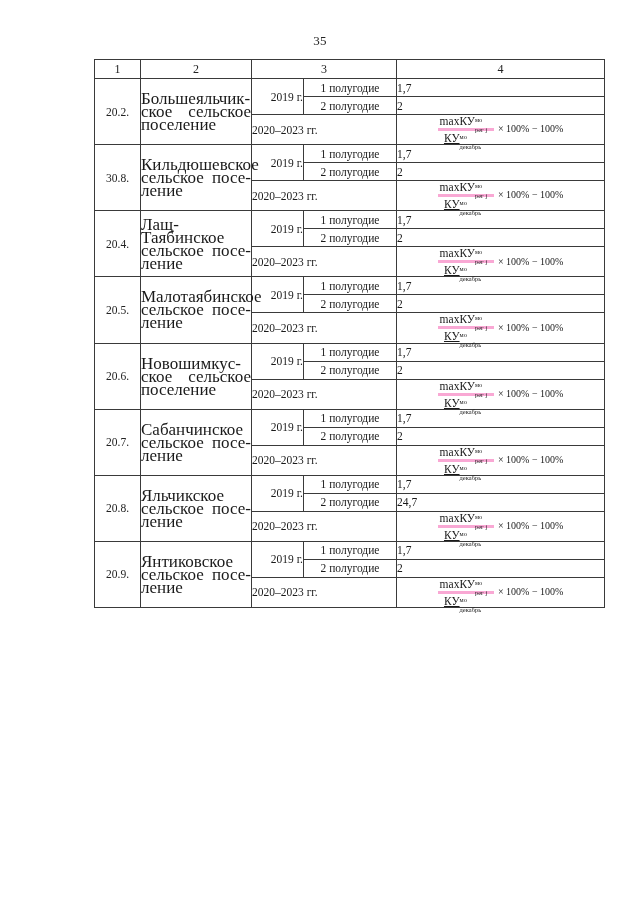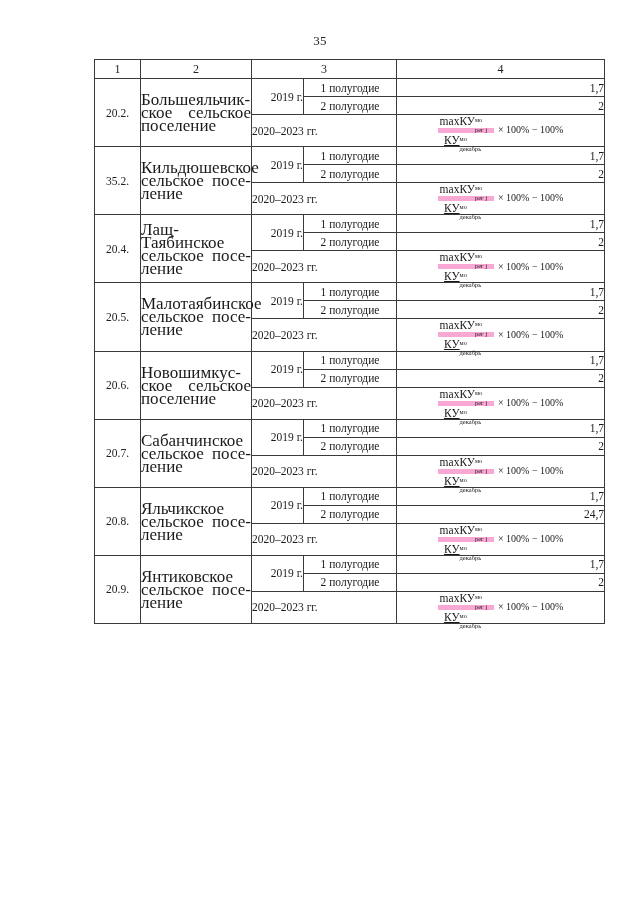--- a/index.html
+++ b/index.html
@@ -100,21 +100,21 @@
 
   .half-cell {
     text-align: center;
     font-size: 11.5px;
     color: #1a1a1a;
     height: 18px;
     padding: 1px 0;
   }
 
   .value-cell {
-    text-align: right;
+    text-align: left;
     font-size: 11.5px;
     color: #1a1a1a;
     height: 18px;
     padding: 1px 0;
   }
 
   .period-cell {
     text-align: left;
     font-size: 11.5px;
     color: #1a1a1a;
@@ -137,21 +137,21 @@
   }
   .frac {
     display: inline-block;
     vertical-align: middle;
     text-align: center;
     margin: 0 2px 0 0;
   }
   .frac .num {
     display: block;
     padding: 0 2px 1px 2px;
-    border-bottom: 5px solid #f9a8d4;
+    border-bottom: 3px solid #f9a8d4;
     font-size: 11.5px;
     white-space: nowrap;
   }
   .frac .den {
     display: block;
     padding: 1px 2px 0 2px;
     font-size: 11.5px;
     white-space: nowrap;
     text-decoration: underline;
   }
@@ -216,21 +216,21 @@
           </tr>
           <tr>
             <td class="half-cell">2 полугодие</td>
             <td class="value-cell">2</td>
           </tr>
           <tr>
             <td class="period-cell" colspan="2">2020–2023 гг.</td>
             <td class="formula-cell"><span class="formula"><span class="frac"><span class="num">maxКУ<span class="supsub supsub-pad-num"><span class="up">мо</span><span class="dn">рег j</span></span></span><span class="den">КУ<span class="supsub supsub-pad-den"><span class="up">мо</span><span class="dn">декабрь</span></span></span></span><span class="tail">× 100% − 100%</span></span></td>
           </tr>
           <tr>
-            <td class="num-cell" rowspan="3">35.2.</td>
+            <td class="num-cell" rowspan="3">30.8.</td>
             <td class="name-cell" rowspan="3">Кильдюшевское<br>сельское посе-<br><span class="lastline" style="display:block;text-align-last:left;">ление</span></td>
             <td class="year-cell" rowspan="2">2019 г.</td>
             <td class="half-cell">1 полугодие</td>
             <td class="value-cell">1,7</td>
           </tr>
           <tr>
             <td class="half-cell">2 полугодие</td>
             <td class="value-cell">2</td>
           </tr>
           <tr>

